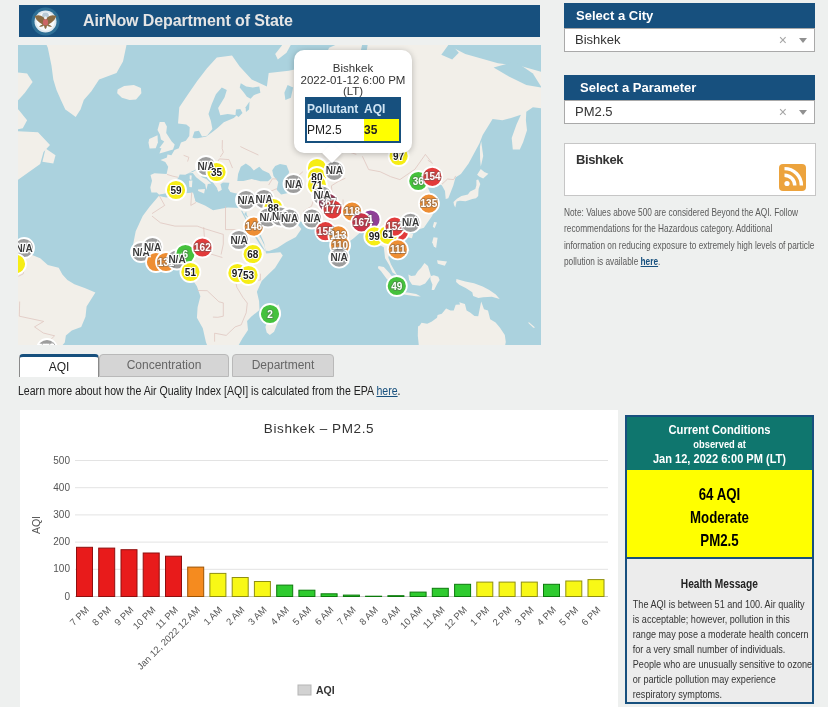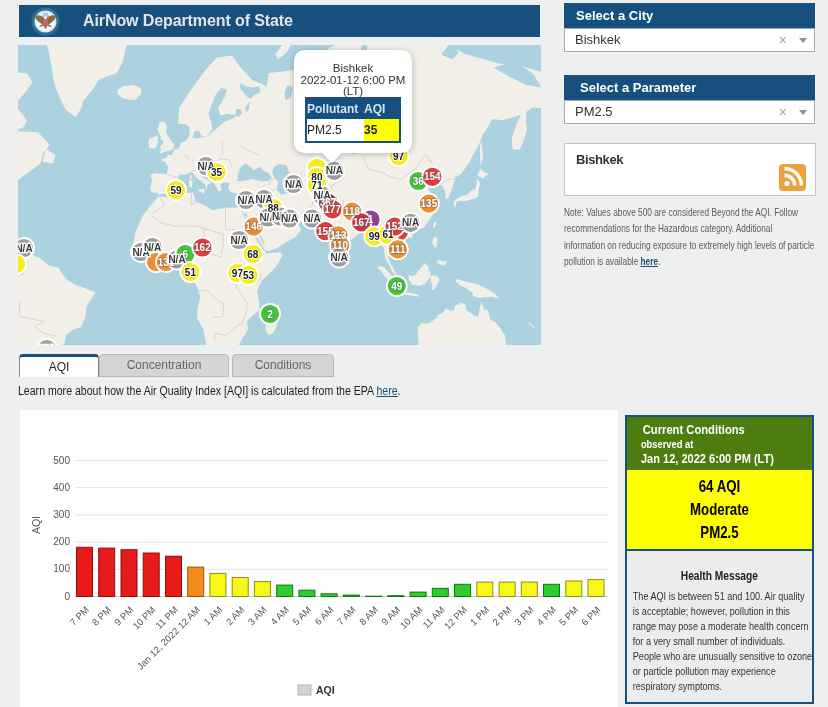--- a/index.html
+++ b/index.html
@@ -229,24 +229,25 @@
     <rect width="27" height="27" rx="4" fill="#eca33d"></rect>
     <circle cx="8" cy="19.5" r="2.6" fill="#fff"></circle>
     <path d="M5.5 11.2 A10.3 10.3 0 0 1 15.8 21.5" stroke="#fff" stroke-width="3.4" fill="none"></path>
     <path d="M5.5 4.6 A16.9 16.9 0 0 1 22.4 21.5" stroke="#fff" stroke-width="3.4" fill="none"></path>
   </svg>
 </div>
 <div class="abs" style="left:564px;top:204px;width:318px;font-size:10.5px;color:#5a5a5a;line-height:16.4px;transform:scaleX(0.79);transform-origin:left top">Note: Values above 500 are considered Beyond the AQI. Follow recommendations for the Hazardous category. Additional information on reducing exposure to extremely high levels of particle pollution is available <a style="color:#17507e;font-weight:bold;text-decoration:underline">here</a>.</div>
 
 <div class="abs" style="left:19px;top:354px;width:80px;height:23px;background:#fff;border:1px solid #8a8a8a;border-top:3px solid #17507e;border-bottom:none;border-radius:4px 4px 0 0;font-size:12px;color:#222;text-align:center;line-height:20px">AQI</div>
 <div class="abs" style="left:99px;top:354px;width:130px;height:23px;background:#d5d5d5;border:1px solid #b9b9b9;border-radius:4px 4px 0 0;font-size:12px;color:#666;text-align:center;line-height:21px">Concentration</div>
-<div class="abs" style="left:232px;top:354px;width:102px;height:23px;background:#d5d5d5;border:1px solid #b9b9b9;border-radius:4px 4px 0 0;font-size:12px;color:#666;text-align:center;line-height:21px">Conditions</div>
+<div class="abs" style="left:232px;top:354px;width:102px;height:23px;background:#d5d5d5;border:1px solid #b9b9b9;border-radius:4px 4px 0 0;font-size:12px;color:#666;text-align:center;line-height:21px">Department</div>
 <div class="abs" style="left:18px;top:384px;width:440px;font-size:12px;color:#222;transform:scaleX(0.88);transform-origin:left top">Learn more about how the Air Quality Index [AQI] is calculated from the EPA <a style="color:#17507e;text-decoration:underline">here</a>.</div>
 
 <div class="abs" style="left:20px;top:410px;width:598px;height:297px;background:#fff">
+  <div style="text-align:center;font-size:13.5px;color:#333;padding-top:11px;letter-spacing:0.6px">Bishkek – PM2.5</div>
   <svg class="abs" style="left:0;top:30px" width="598" height="267" viewBox="0 30 598 267">
   <line x1="55" y1="50.5" x2="588" y2="50.5" stroke="#e3e3e3" stroke-width="1"></line>
 <text x="50" y="53.5" font-size="10" fill="#555" text-anchor="end">500</text>
 <line x1="55" y1="77.7" x2="588" y2="77.7" stroke="#e3e3e3" stroke-width="1"></line>
 <text x="50" y="80.7" font-size="10" fill="#555" text-anchor="end">400</text>
 <line x1="55" y1="104.9" x2="588" y2="104.9" stroke="#e3e3e3" stroke-width="1"></line>
 <text x="50" y="107.9" font-size="10" fill="#555" text-anchor="end">300</text>
 <line x1="55" y1="132.1" x2="588" y2="132.1" stroke="#e3e3e3" stroke-width="1"></line>
 <text x="50" y="135.1" font-size="10" fill="#555" text-anchor="end">200</text>
 <line x1="55" y1="159.3" x2="588" y2="159.3" stroke="#e3e3e3" stroke-width="1"></line>
@@ -301,24 +302,24 @@
 <rect x="545.8" y="171.0" width="16" height="15.5" fill="#f8f816" stroke="#8f8f10" stroke-width="1"></rect>
 <text x="558.8" y="200.5" font-size="9.5" fill="#555" text-anchor="end" transform="rotate(-45 558.8 200.5)">5 PM</text>
 <rect x="568.0" y="169.6" width="16" height="16.9" fill="#f8f816" stroke="#8f8f10" stroke-width="1"></rect>
 <text x="581.0" y="200.5" font-size="9.5" fill="#555" text-anchor="end" transform="rotate(-45 581.0 200.5)">6 PM</text>
 <rect x="278" y="275" width="13" height="10" fill="#d2d2d2" stroke="#b5b5b5" stroke-width="1"></rect>
 <text x="296" y="284" font-size="10.5" font-weight="bold" fill="#333">AQI</text>
   </svg>
 </div>
 
 <div class="abs" style="left:625px;top:415px;width:189px;height:289px;border:2px solid #17507e;background:#ececec">
-  <div style="background:#4d7c0f;color:#fff;text-align:left;padding:5px 0 4px">
+  <div style="background:#0f766e;color:#fff;text-align:center;padding:5px 0 4px">
     <div style="font-size:13.5px;font-weight:bold;transform:scaleX(0.83)">Current Conditions</div>
     <div style="font-size:11px;font-weight:bold;margin-top:1px;transform:scaleX(0.85)">observed at</div>
     <div style="font-size:13px;font-weight:bold;margin-top:1px;transform:scaleX(0.85)">Jan 12, 2022 6:00 PM (LT)</div>
   </div>
-  <div style="background:#ffff00;color:#000;text-align:center;padding:8px 0 7px;border-bottom:2px solid #17507e;line-height:18px">
+  <div style="background:#ffff00;color:#000;text-align:center;padding:16px 0 7px;border-bottom:2px solid #17507e;line-height:18px">
     <div style="font-size:17px;font-weight:bold;transform:scaleX(0.78)">64 AQI</div>
     <div style="font-size:17px;font-weight:bold;margin-top:5px;transform:scaleX(0.78)">Moderate</div>
     <div style="font-size:17px;font-weight:bold;margin-top:5px;transform:scaleX(0.78)">PM2.5</div>
   </div>
   <div style="text-align:center;font-size:12px;font-weight:bold;color:#222;padding-top:18px"><span style="display:inline-block;transform:scaleX(0.85)">Health Message</span></div>
   <div style="font-size:11px;color:#333;line-height:15px;padding:6px 0 0 7px;width:225px;transform:scaleX(0.826);transform-origin:left top">The AQI is between 51 and 100. Air quality is acceptable; however, pollution in this range may pose a moderate health concern for a very small number of individuals. People who are unusually sensitive to ozone or particle pollution may experience respiratory symptoms.</div>
 </div>
 </body></html>

